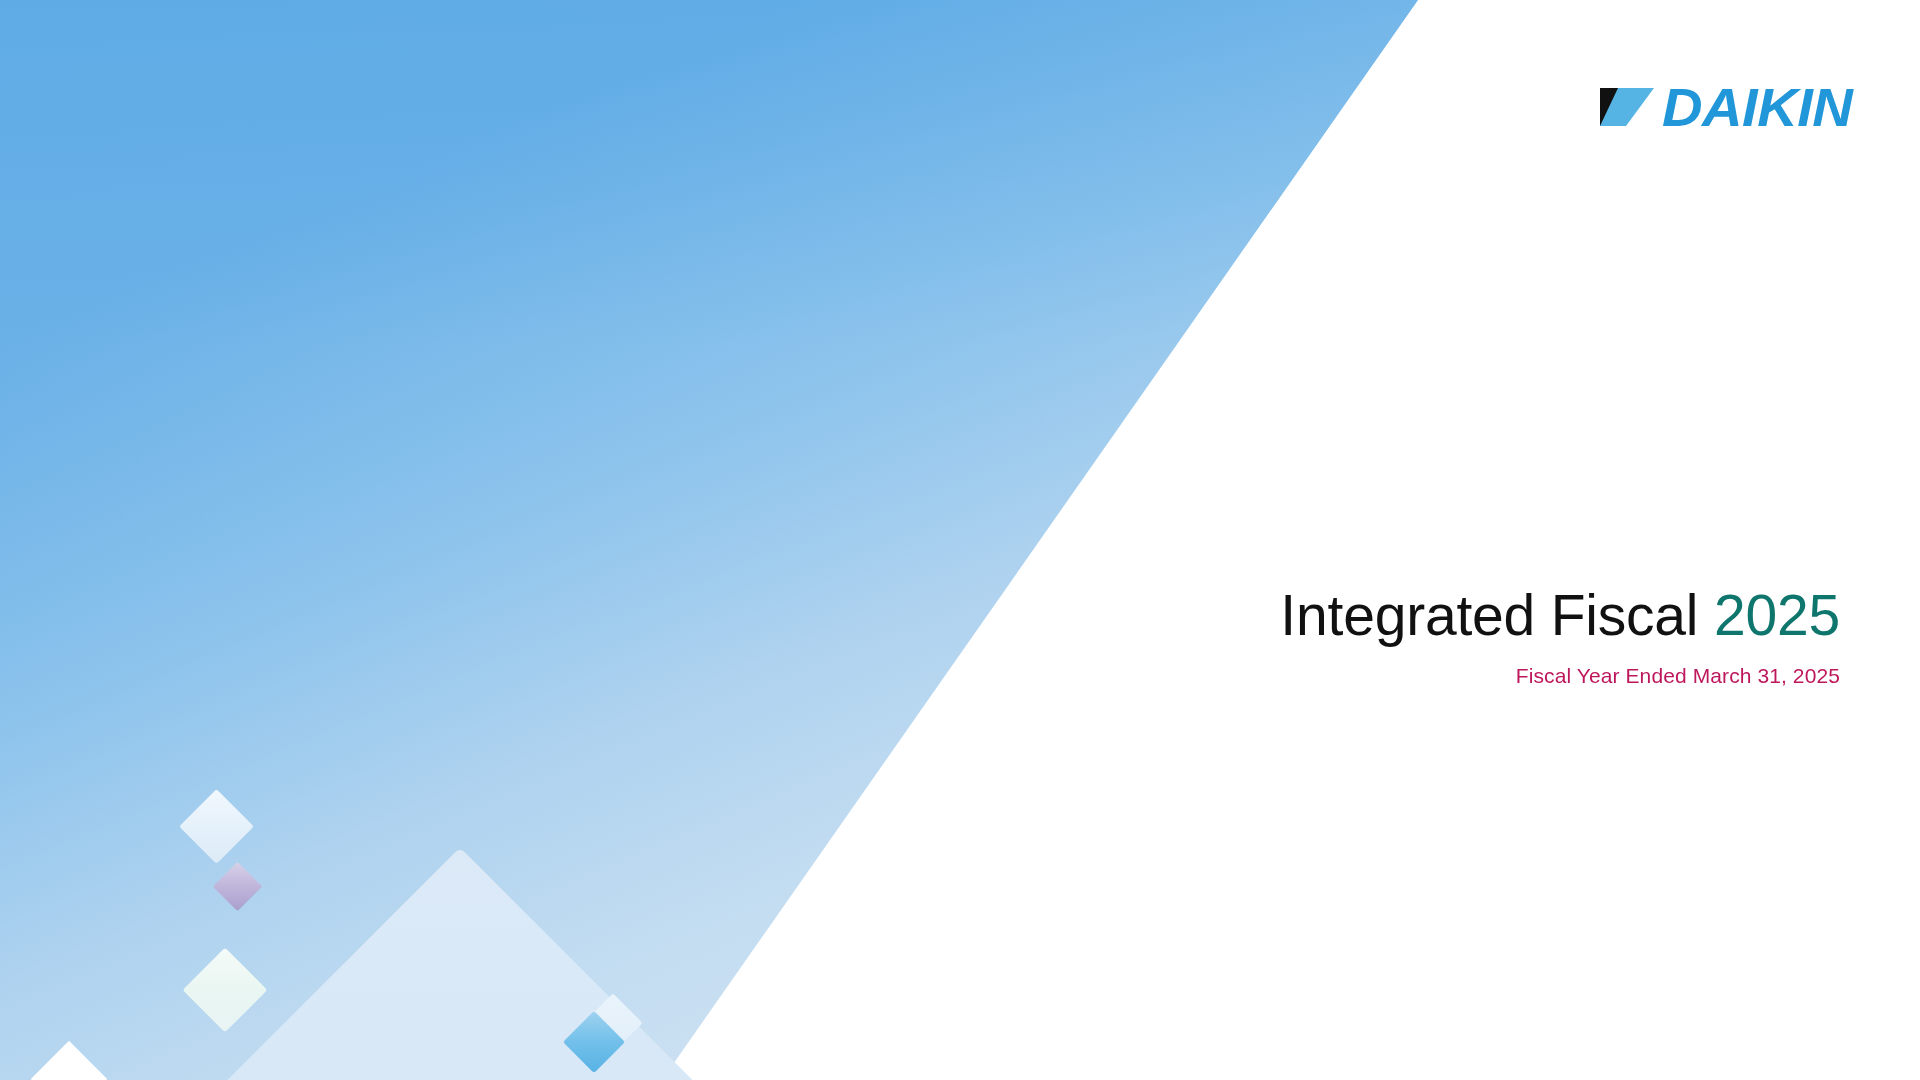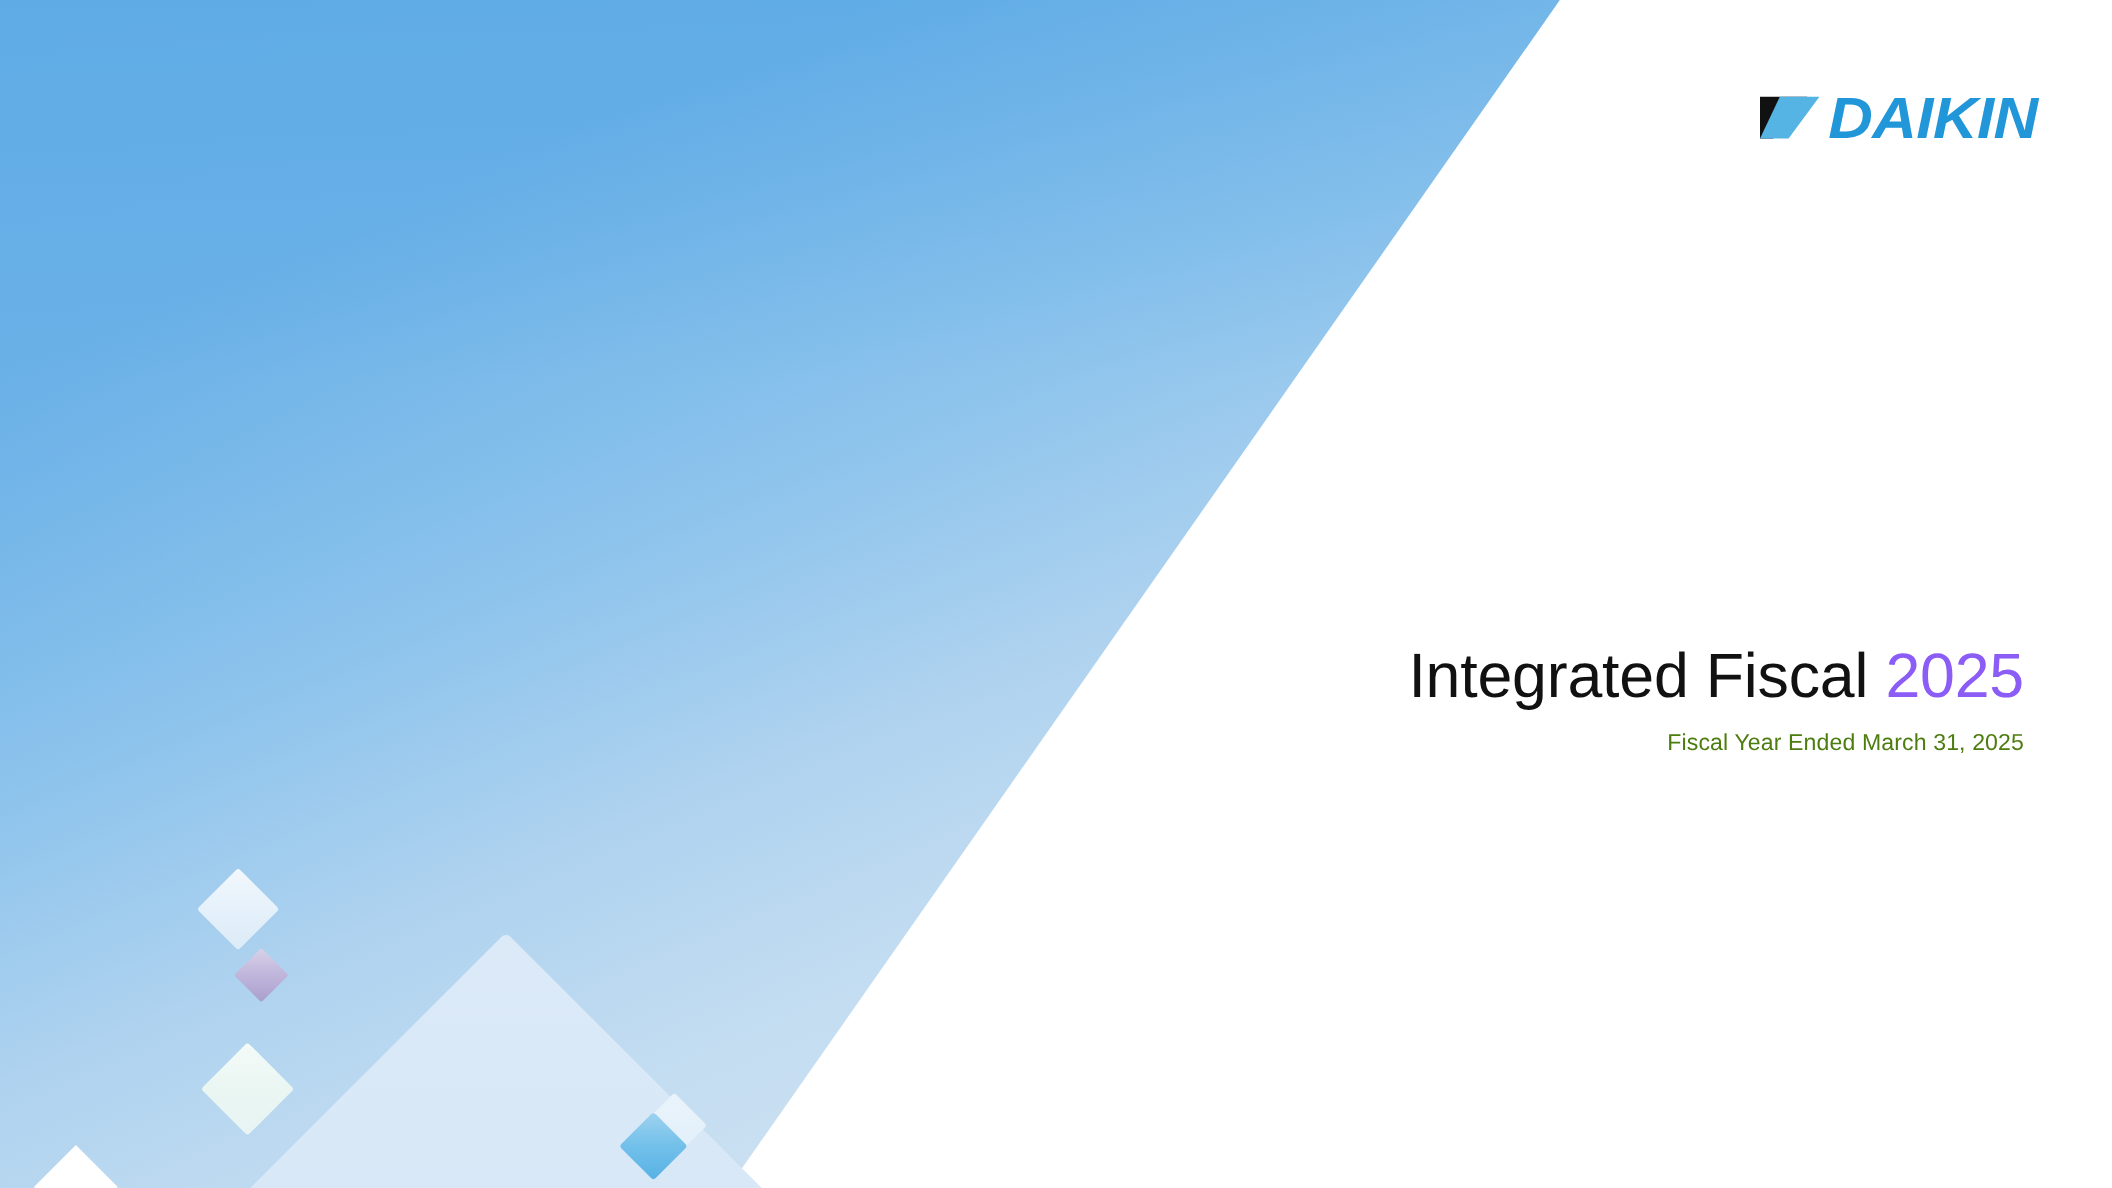--- a/index.html
+++ b/index.html
@@ -167,27 +167,27 @@
     font-family: "Liberation Sans", "DejaVu Sans", sans-serif;
     font-size: 57px;
     font-weight: 400;
     line-height: 1.05;
     color: #111111;
     letter-spacing: -0.2px;
     white-space: nowrap;
     margin: 0;
   }
   .cover-title .year {
-    color: #8b5cf6;
+    color: #0f766e;
   }
   .cover-subtitle {
     font-family: "Liberation Sans", "DejaVu Sans", sans-serif;
     font-size: 21px;
     font-weight: 400;
-    color: #4d7c0f;
+    color: #be185d;
     margin: 18px 0 0 0;
     letter-spacing: 0.1px;
     white-space: nowrap;
   }
 </style>
 </head>
 <body>
 
 <div id="cover-slide">
 

